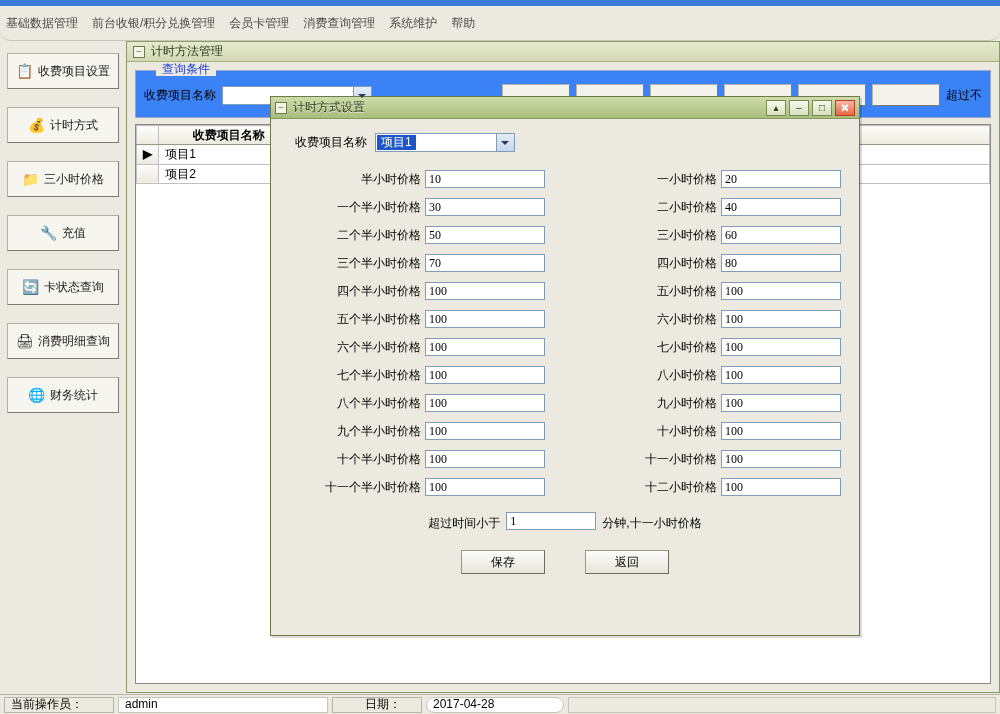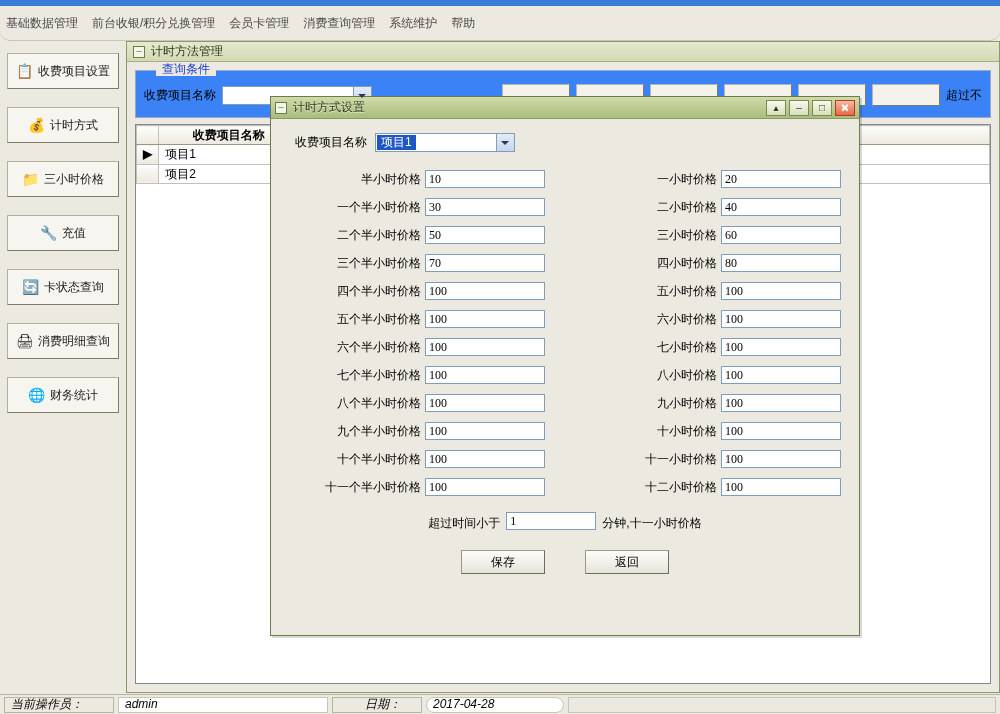--- a/index.html
+++ b/index.html
@@ -227,21 +227,21 @@
   
   .statusbar {
     position:absolute; left:0; bottom:0; width:100%;
     height:20px; display:flex; align-items:center;
     background:#eceae0; border-top:1px solid #b7b5a6;
     font-size:12px; padding:0 4px;
   }
   .statusbar .cell {
     border:1px solid #c8c5b6; height:16px;
     display:flex; align-items:center; padding:0 6px;
-    background:#fff; margin-right:4px;font-style:italic;
+    background:#fff; margin-right:4px;
   }
   .statusbar .lab { width:110px; background:#eceae0; border-color:#b7b5a6; }
   .statusbar .val1 { width:210px; }
   .statusbar .lab2 { width:90px; background:#eceae0; border-color:#b7b5a6;padding-left:32px; }
   .statusbar .val2 { width:138px;border-radius:8px; }
   .statusbar .pad { flex:1; border:1px solid #c8c5b6; background:#eceae0; height:16px; }
 </style>
 </head>
 <body>
 

